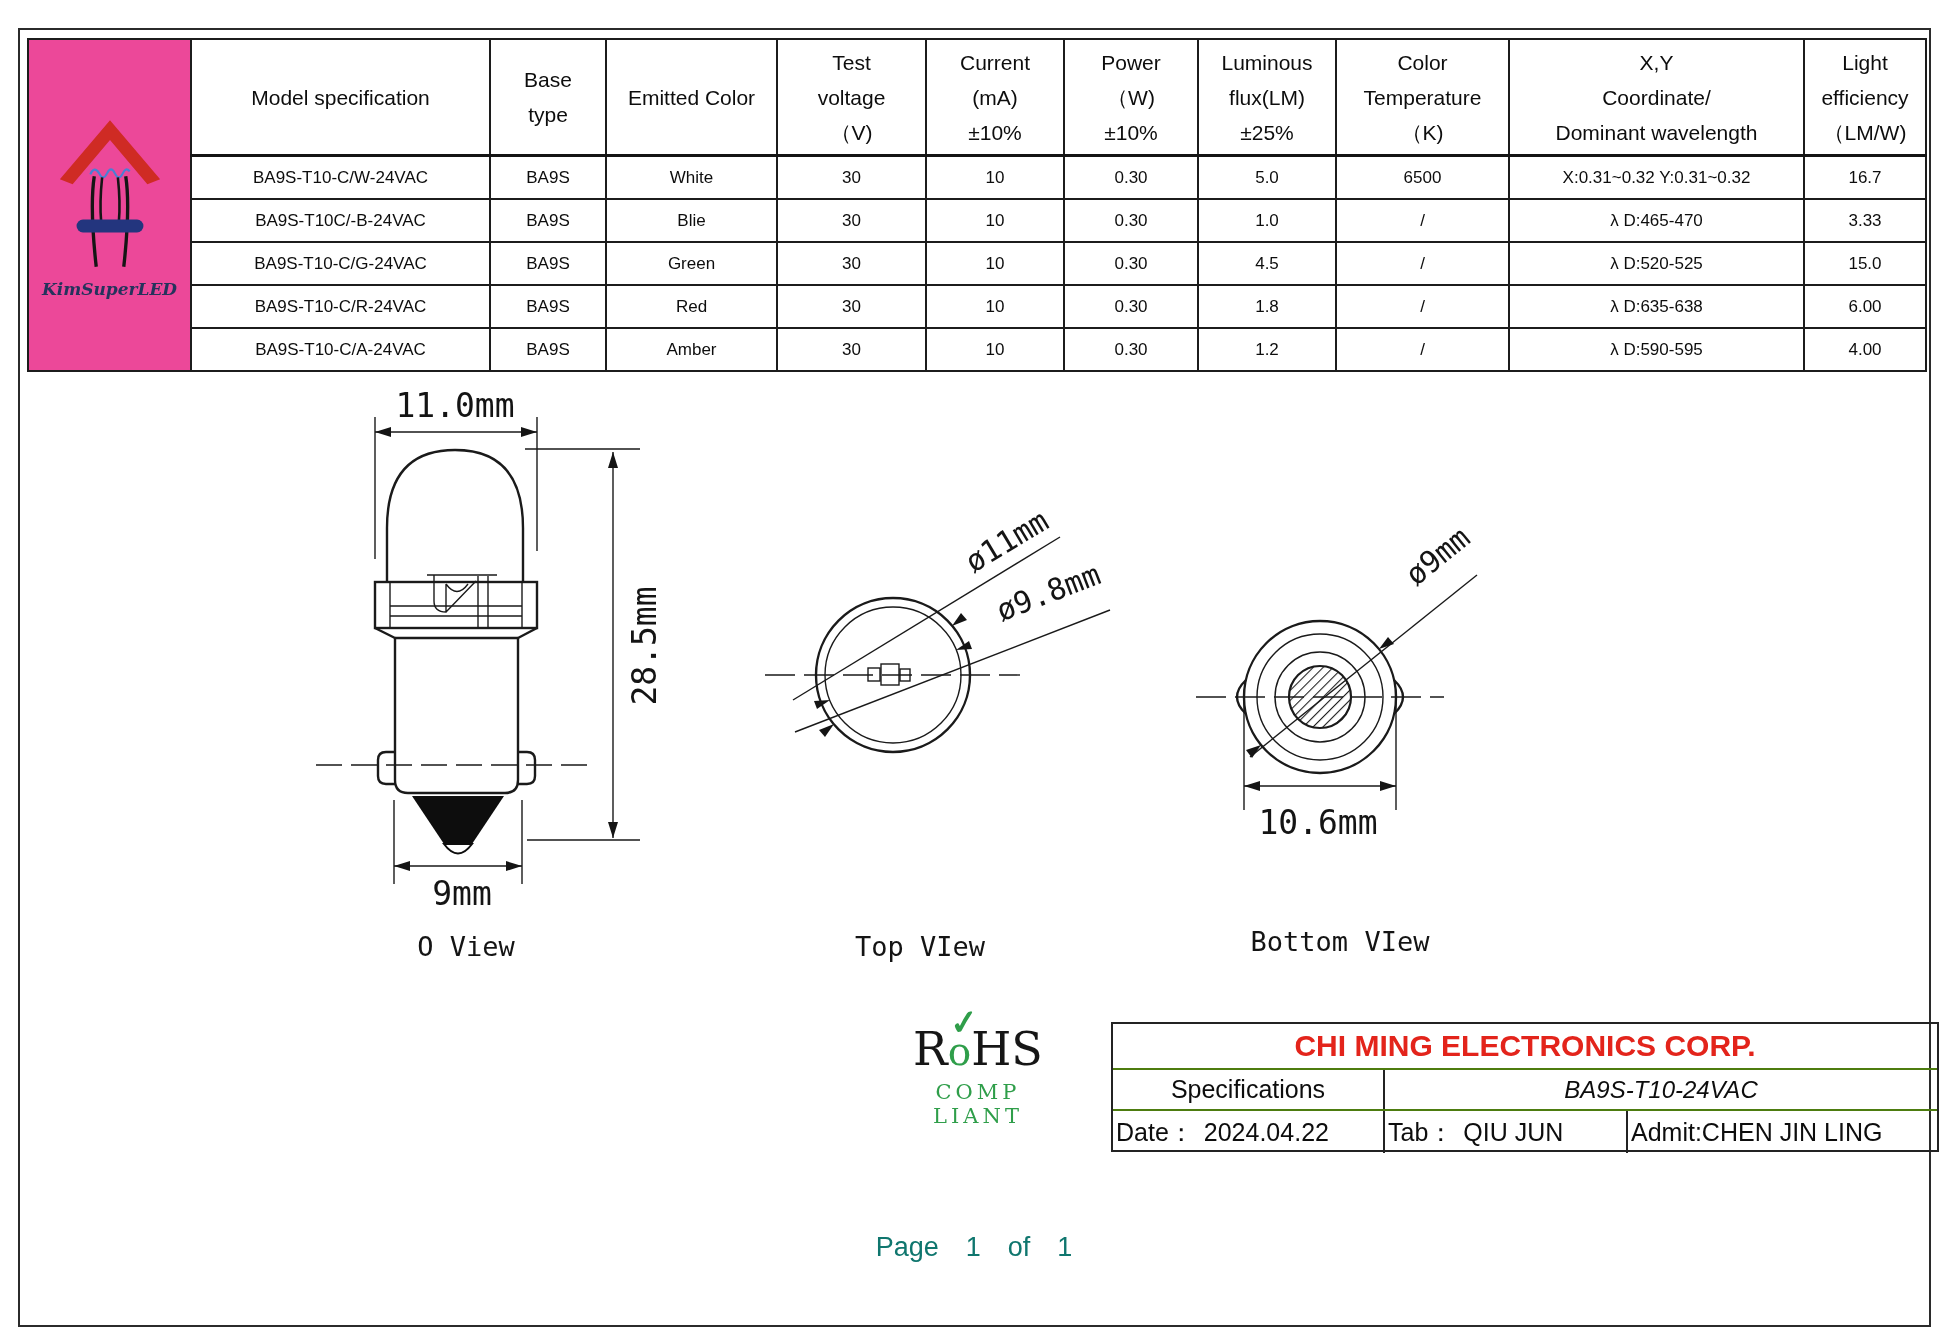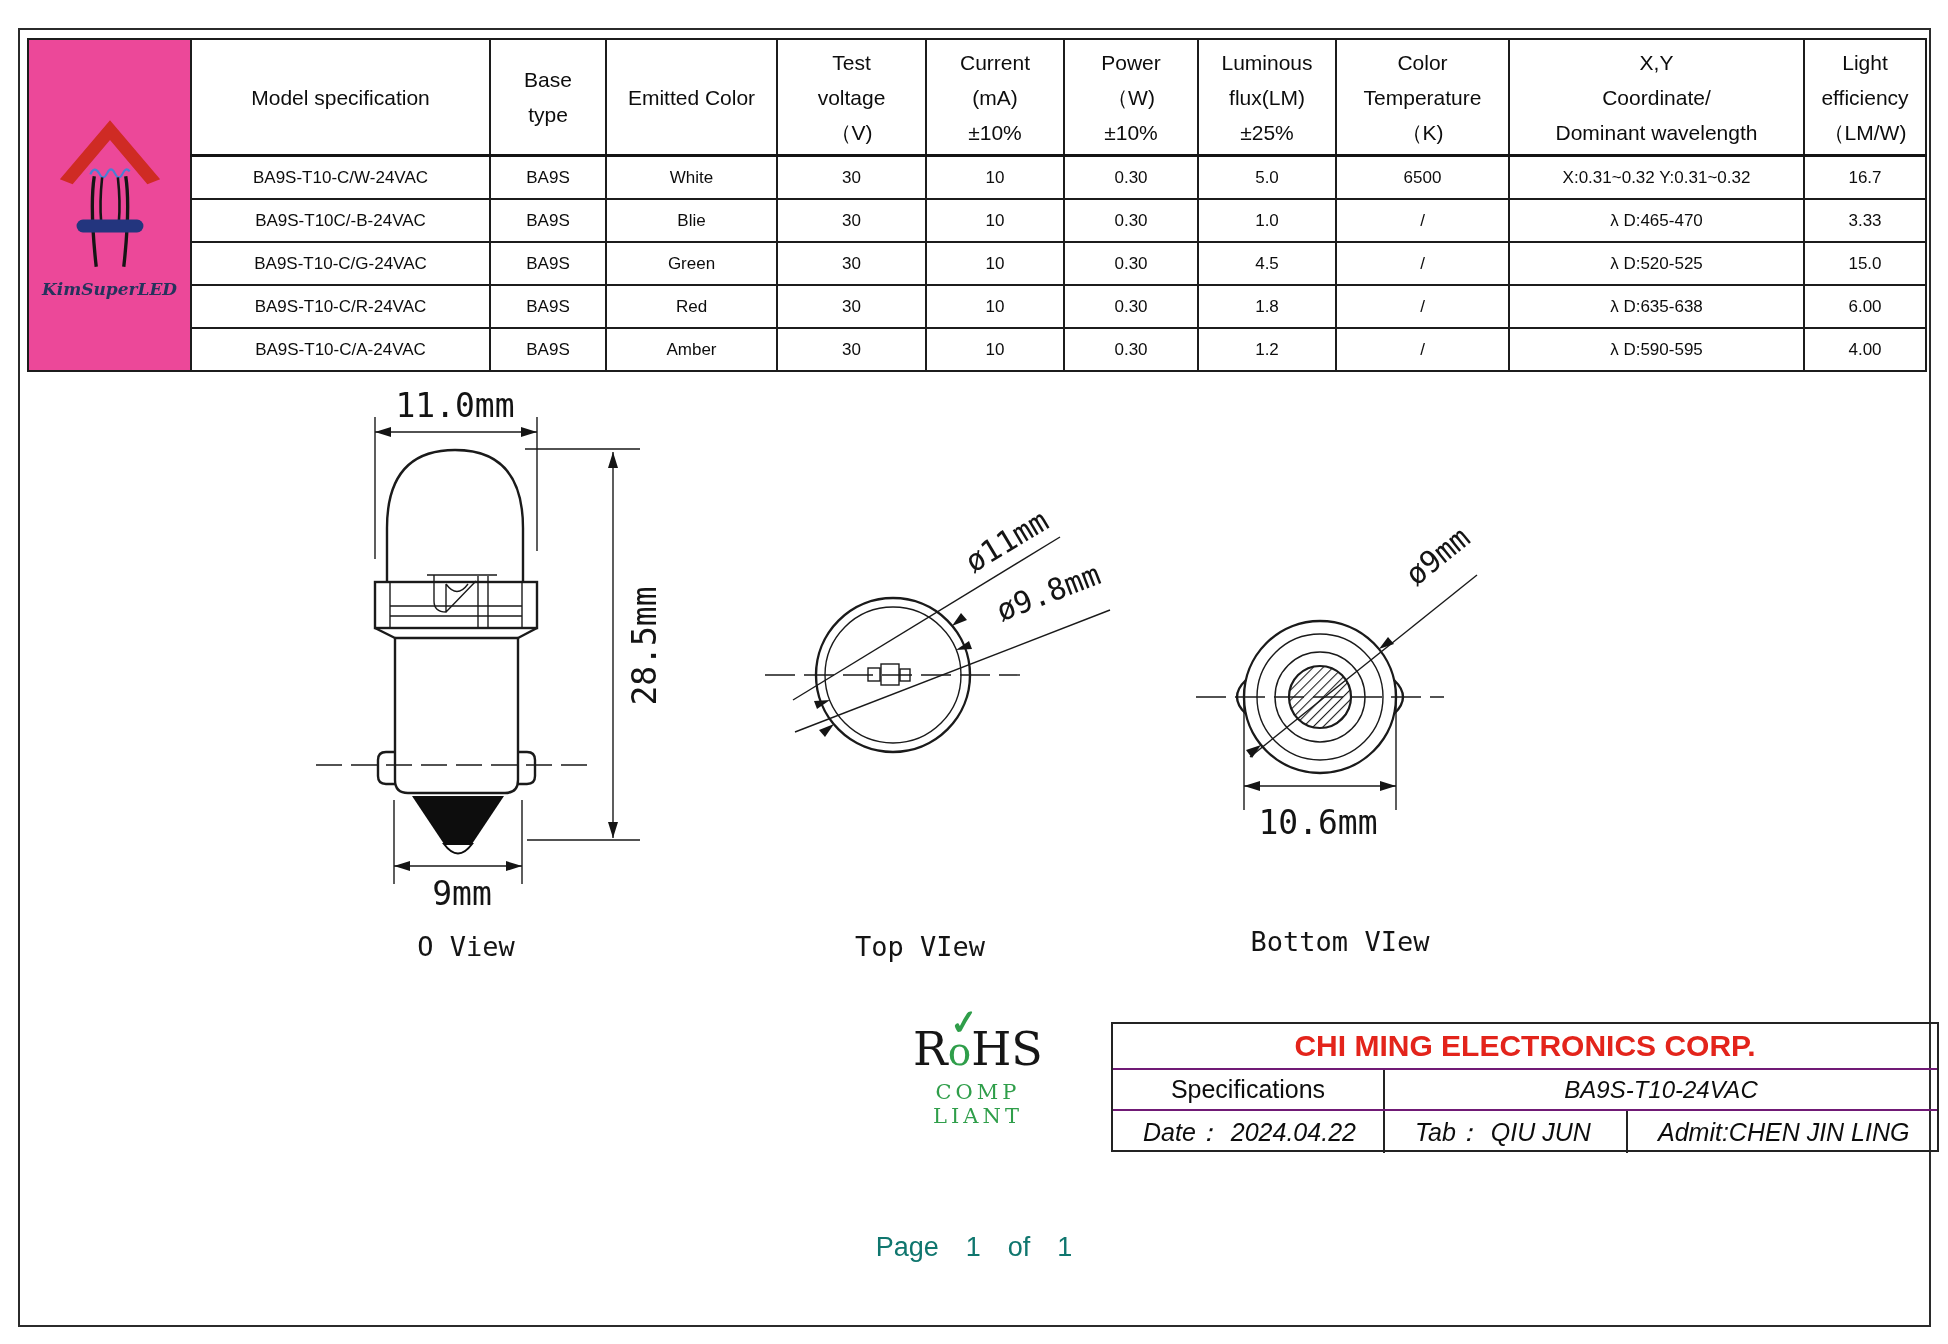--- a/index.html
+++ b/index.html
@@ -39,29 +39,29 @@
   .rohs-o{position:relative;color:#2f9e4a;font-size:39px;}
   .rohs-check{position:absolute;left:2px;top:-24px;color:#2f9e4a;font-size:34px;
         font-weight:bold;transform:rotate(-6deg);}
   .rohs-compliant{font-family:"DejaVu Serif",serif;font-size:21px;color:#2f9e4a;
         letter-spacing:4px;margin-top:8px;}
 
   
   .title-block{position:absolute;left:1072px;top:1022px;width:828px;height:130px;
         border:2px solid #232323;box-sizing:border-box;display:grid;
         grid-template-rows:44px 41px 44px;margin-left:39px;}
-  .tb-row{display:grid;border-top:2px solid #701a75;}
+  .tb-row{display:grid;border-top:2px solid #4d7c0f;}
   .tb-row:first-child{border-top:none;}
   .tb-r2{grid-template-columns:270px 1fr;}
   .tb-r3{grid-template-columns:270px 243px 1fr;}
   .tb-cell{display:flex;align-items:center;justify-content:center;
         border-left:2px solid #232323;font-size:25px;color:#0d0d0d;}
   .tb-cell:first-child{border-left:none;}
   .tb-company{font-size:30px;font-weight:bold;color:#e3241b;letter-spacing:0px;}
-  .tb-left{justify-content:flex-start;padding-left:30px;font-style:italic;}
+  .tb-left{justify-content:flex-start;padding-left:3px;}
   .tb-pair span{margin-right:10px;}
 
   
   .footer{position:absolute;left:0;top:1232px;width:1948px;display:flex;
         justify-content:center;gap:27px;font-size:27px;color:#0f766e;}
 </style>
 </head>
 <body>
 
 <div class="page">

